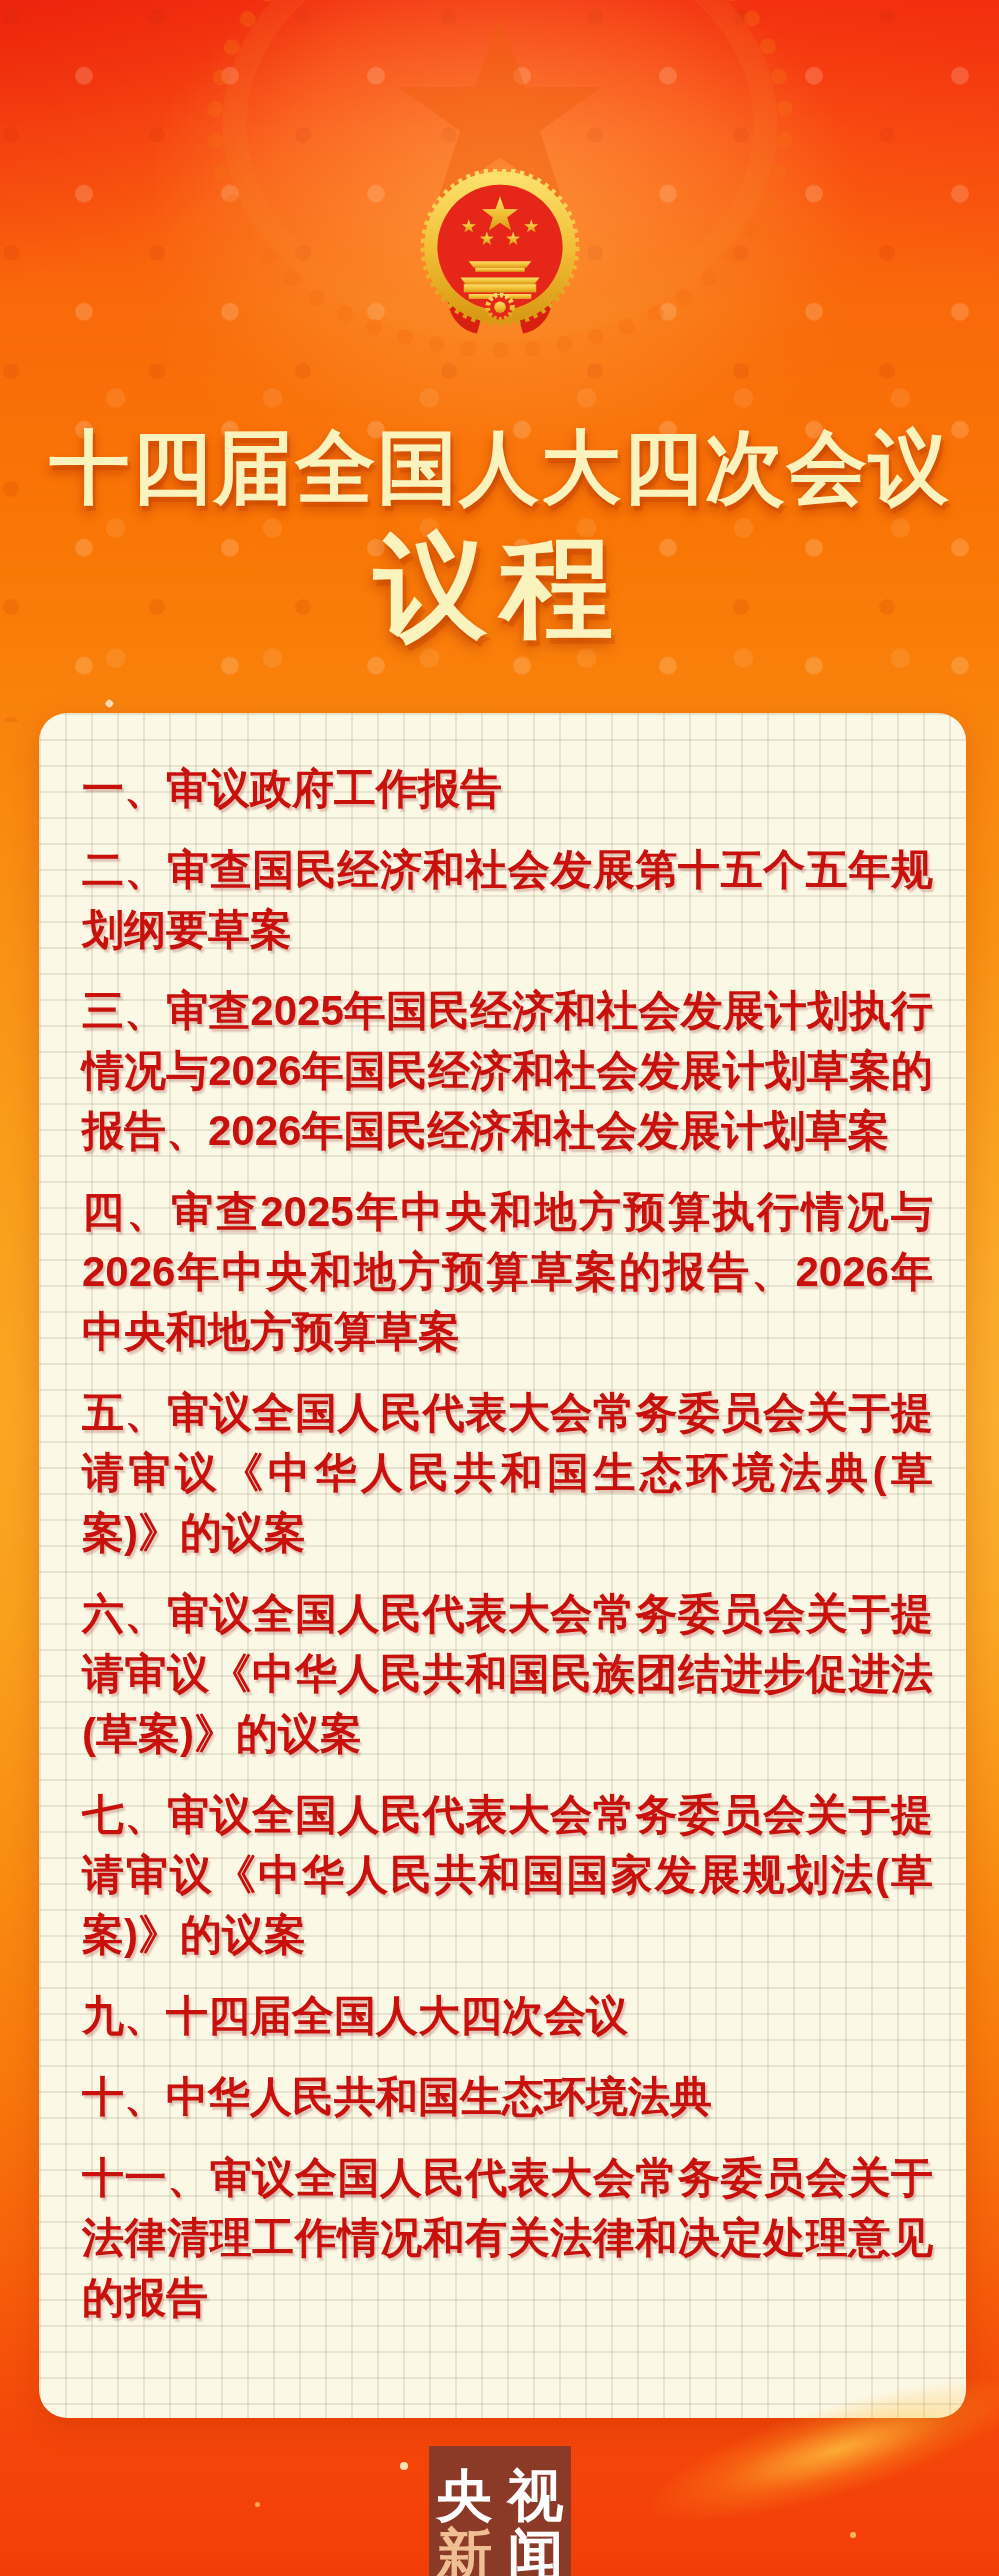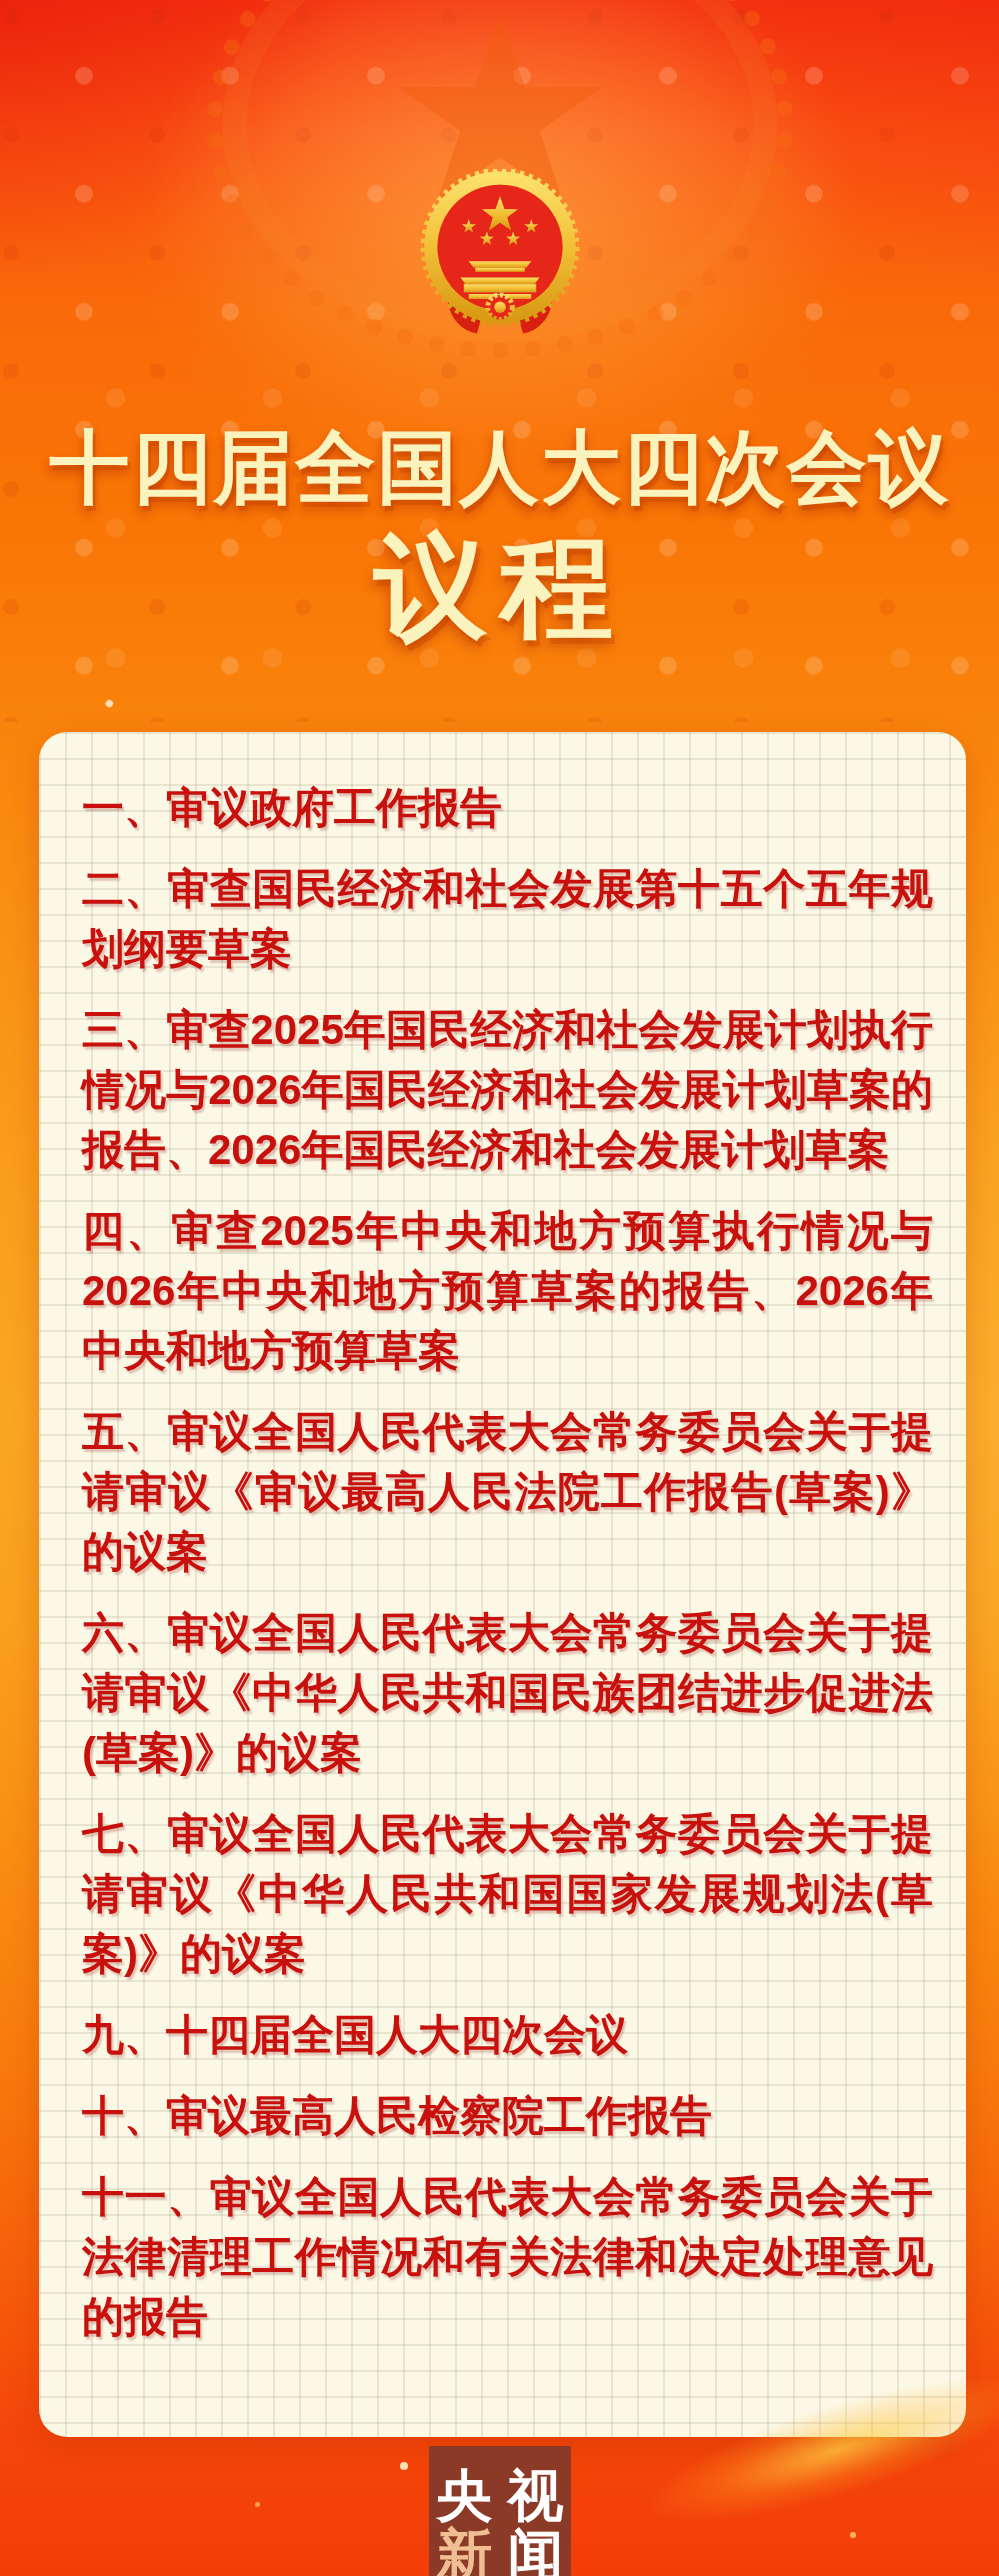--- a/index.html
+++ b/index.html
@@ -69,21 +69,20 @@
     position:absolute;left:39px;top:713px;width:927px;height:1705px;
     background-color:#fcf8e6;
     background-image:
       linear-gradient(to right, rgba(150,150,120,.20) 0 1.9px, transparent 1.9px),
       linear-gradient(to bottom, rgba(150,150,120,.20) 0 1.9px, transparent 1.9px);
     background-size:26px 26px;
     border-radius:28px;
     box-shadow:0 9.3px 28px rgba(170,40,0,.25);
     box-sizing:border-box;
     padding:46px 33px 0 43px;
-    margin-top:19px;
   }
   .agenda-item{
     margin:0 0 21px 0;
     font-size:42px;line-height:60px;font-weight:bold;
     color:#c8100d;
     text-align:justify;
     text-shadow:1.9px 2.8px 1.9px rgba(125,12,8,.22);
   }
   .streak{
     position:absolute;left:639px;top:2405px;width:398px;height:89px;
@@ -154,25 +153,25 @@
   </svg>
 
   <div class="title-line1">十四届全国人大四次会议</div>
   <div class="title-line2">议程</div>
 
   <div class="card">
     <p class="agenda-item">一、审议政府工作报告</p>
     <p class="agenda-item">二、审查国民经济和社会发展第十五个五年规划纲要草案</p>
     <p class="agenda-item">三、审查2025年国民经济和社会发展计划执行情况与2026年国民经济和社会发展计划草案的报告、2026年国民经济和社会发展计划草案</p>
     <p class="agenda-item">四、审查2025年中央和地方预算执行情况与2026年中央和地方预算草案的报告、2026年中央和地方预算草案</p>
-    <p class="agenda-item">五、审议全国人民代表大会常务委员会关于提请审议《审议最高人民法院工作报告(草案)》的议案</p>
+    <p class="agenda-item">五、审议全国人民代表大会常务委员会关于提请审议《中华人民共和国生态环境法典(草案)》的议案</p>
     <p class="agenda-item">六、审议全国人民代表大会常务委员会关于提请审议《中华人民共和国民族团结进步促进法(草案)》的议案</p>
     <p class="agenda-item">七、审议全国人民代表大会常务委员会关于提请审议《中华人民共和国国家发展规划法(草案)》的议案</p>
     <p class="agenda-item">九、十四届全国人大四次会议</p>
-    <p class="agenda-item">十、审议最高人民检察院工作报告</p>
+    <p class="agenda-item">十、中华人民共和国生态环境法典</p>
     <p class="agenda-item">十一、审议全国人民代表大会常务委员会关于法律清理工作情况和有关法律和决定处理意见的报告</p>
   </div>
 
   <div class="streak"></div>
   <div class="sparkle s1"></div>
   <div class="sparkle s2"></div>
   <div class="sparkle s3"></div>
   <div class="sparkle s4"></div>
 
   <div class="logo">

